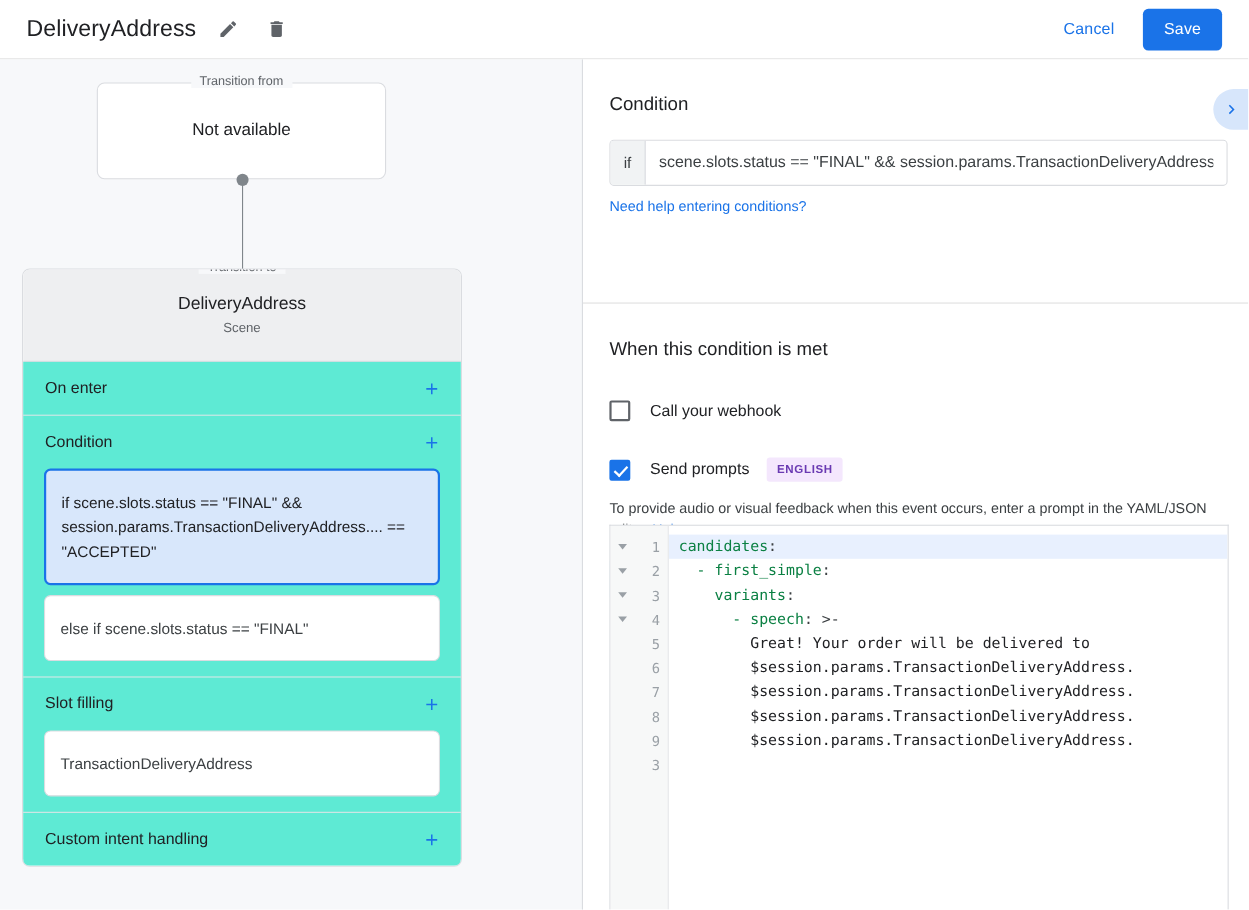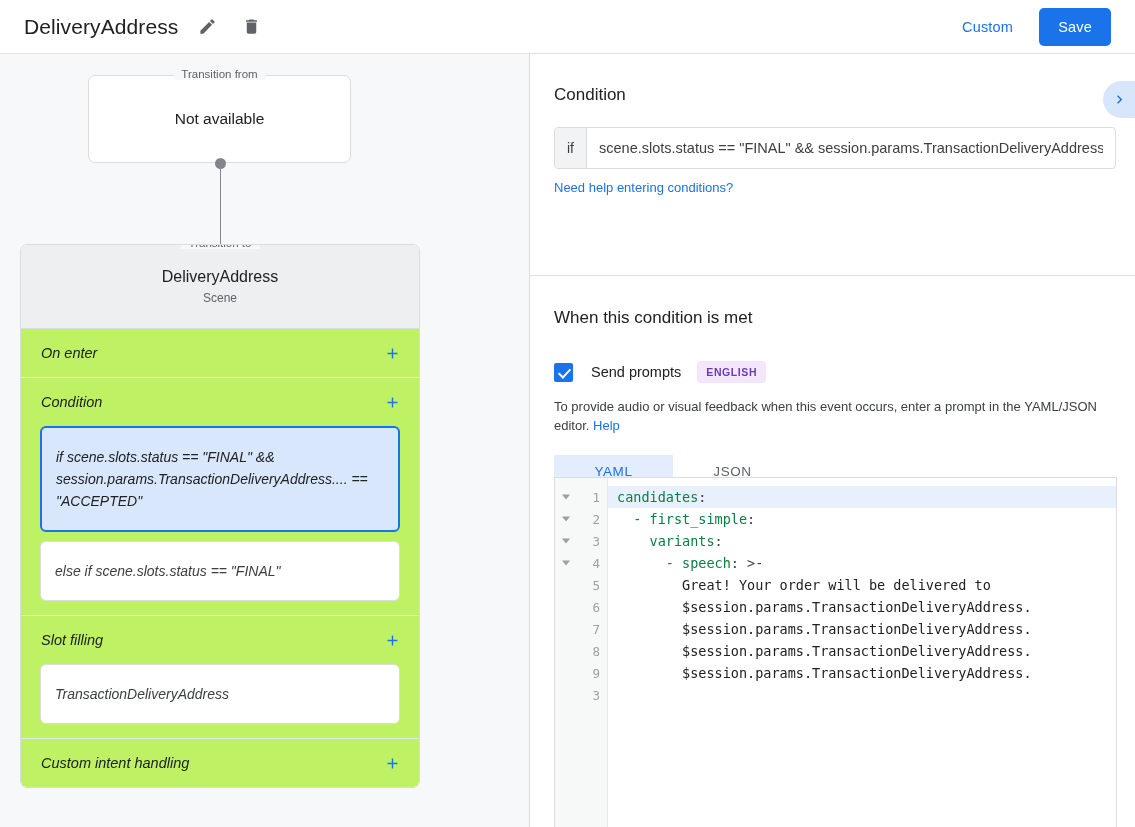--- a/index.html
+++ b/index.html
@@ -112,22 +112,21 @@
     display: flex; flex-direction: column;
     align-items: center; justify-content: center;
     border-bottom: 1px solid #dadce0;
   }
   .scene-head .name { font-size: 16px; color: #202124; }
   .scene-head .sub { font-size: 12px; color: #5f6368; margin-top: 5px; }
 
   .section {
     border-bottom: 1px solid #e4e6e8;
     padding: 0 0 0 0;
-    background: #bef264;
-    font-style: italic;
+    background: #5eead4;
   }
   .section:last-child { border-bottom: none; }
   .section-header {
     display: flex; align-items: center;
     height: 48px; padding: 0 14px 0 20px;
     cursor: pointer;
   }
   .section-title { font-size: 14.5px; color: #202124; flex: 1; }
   .plus-btn {
     width: 26px; height: 26px; cursor: pointer;
@@ -282,21 +281,21 @@
       <svg width="19" height="19" viewBox="0 0 24 24">
         <path d="M3 17.25V21h3.75L17.81 9.94l-3.75-3.75L3 17.25zM20.71 7.04a.996.996 0 000-1.41l-2.34-2.34a.996.996 0 00-1.41 0l-1.83 1.83 3.75 3.75 1.83-1.83z"></path>
       </svg>
     </div>
     <div class="icon-btn" title="delete">
       <svg width="19" height="19" viewBox="0 0 24 24">
         <path d="M6 19c0 1.1.9 2 2 2h8c1.1 0 2-.9 2-2V7H6v12zM19 4h-3.5l-1-1h-5l-1 1H5v2h14V4z"></path>
       </svg>
     </div>
     <div class="header-spacer"></div>
-    <button class="cancel-btn">Custom</button>
+    <button class="cancel-btn">Cancel</button>
     <button class="save-btn">Save</button>
   </div>
 
   <div class="body-wrap">
 
     <div class="left-pane">
 
       <div class="fieldcard" id="transition-from">
         <span class="legend">Transition from</span>
         <div class="inner">Not available</div>
@@ -379,20 +378,24 @@
         <div class="cond-if">if</div>
         <input class="cond-input" type="text" value="scene.slots.status == &quot;FINAL&quot; &amp;&amp; session.params.TransactionDeliveryAddress.resolvedValue == &quot;ACCEPTED&quot;" style="">
       </div>
       <a class="help-link">Need help entering conditions?</a>
 
       <div class="divider-h" style="top: 221px;"></div>
 
       <div style="position:absolute; top:254px; left:0; width:605px;">
         <div class="met-title">When this condition is met</div>
 
+        <div class="cb-row" style="margin-top:36px;">
+          <div class="cbox"></div>
+          <div class="cb-label">Call your webhook</div>
+        </div>
 
         <div class="cb-row" style="margin-top:33px;">
           <div class="cbox checked"></div>
           <div class="cb-label">Send prompts</div>
           <div class="lang-badge">ENGLISH</div>
         </div>
 
         <div class="hint">
           <span>To provide audio or visual feedback when this event occurs, enter a prompt in the YAML/JSON editor. </span><a>Help</a>
         </div>

